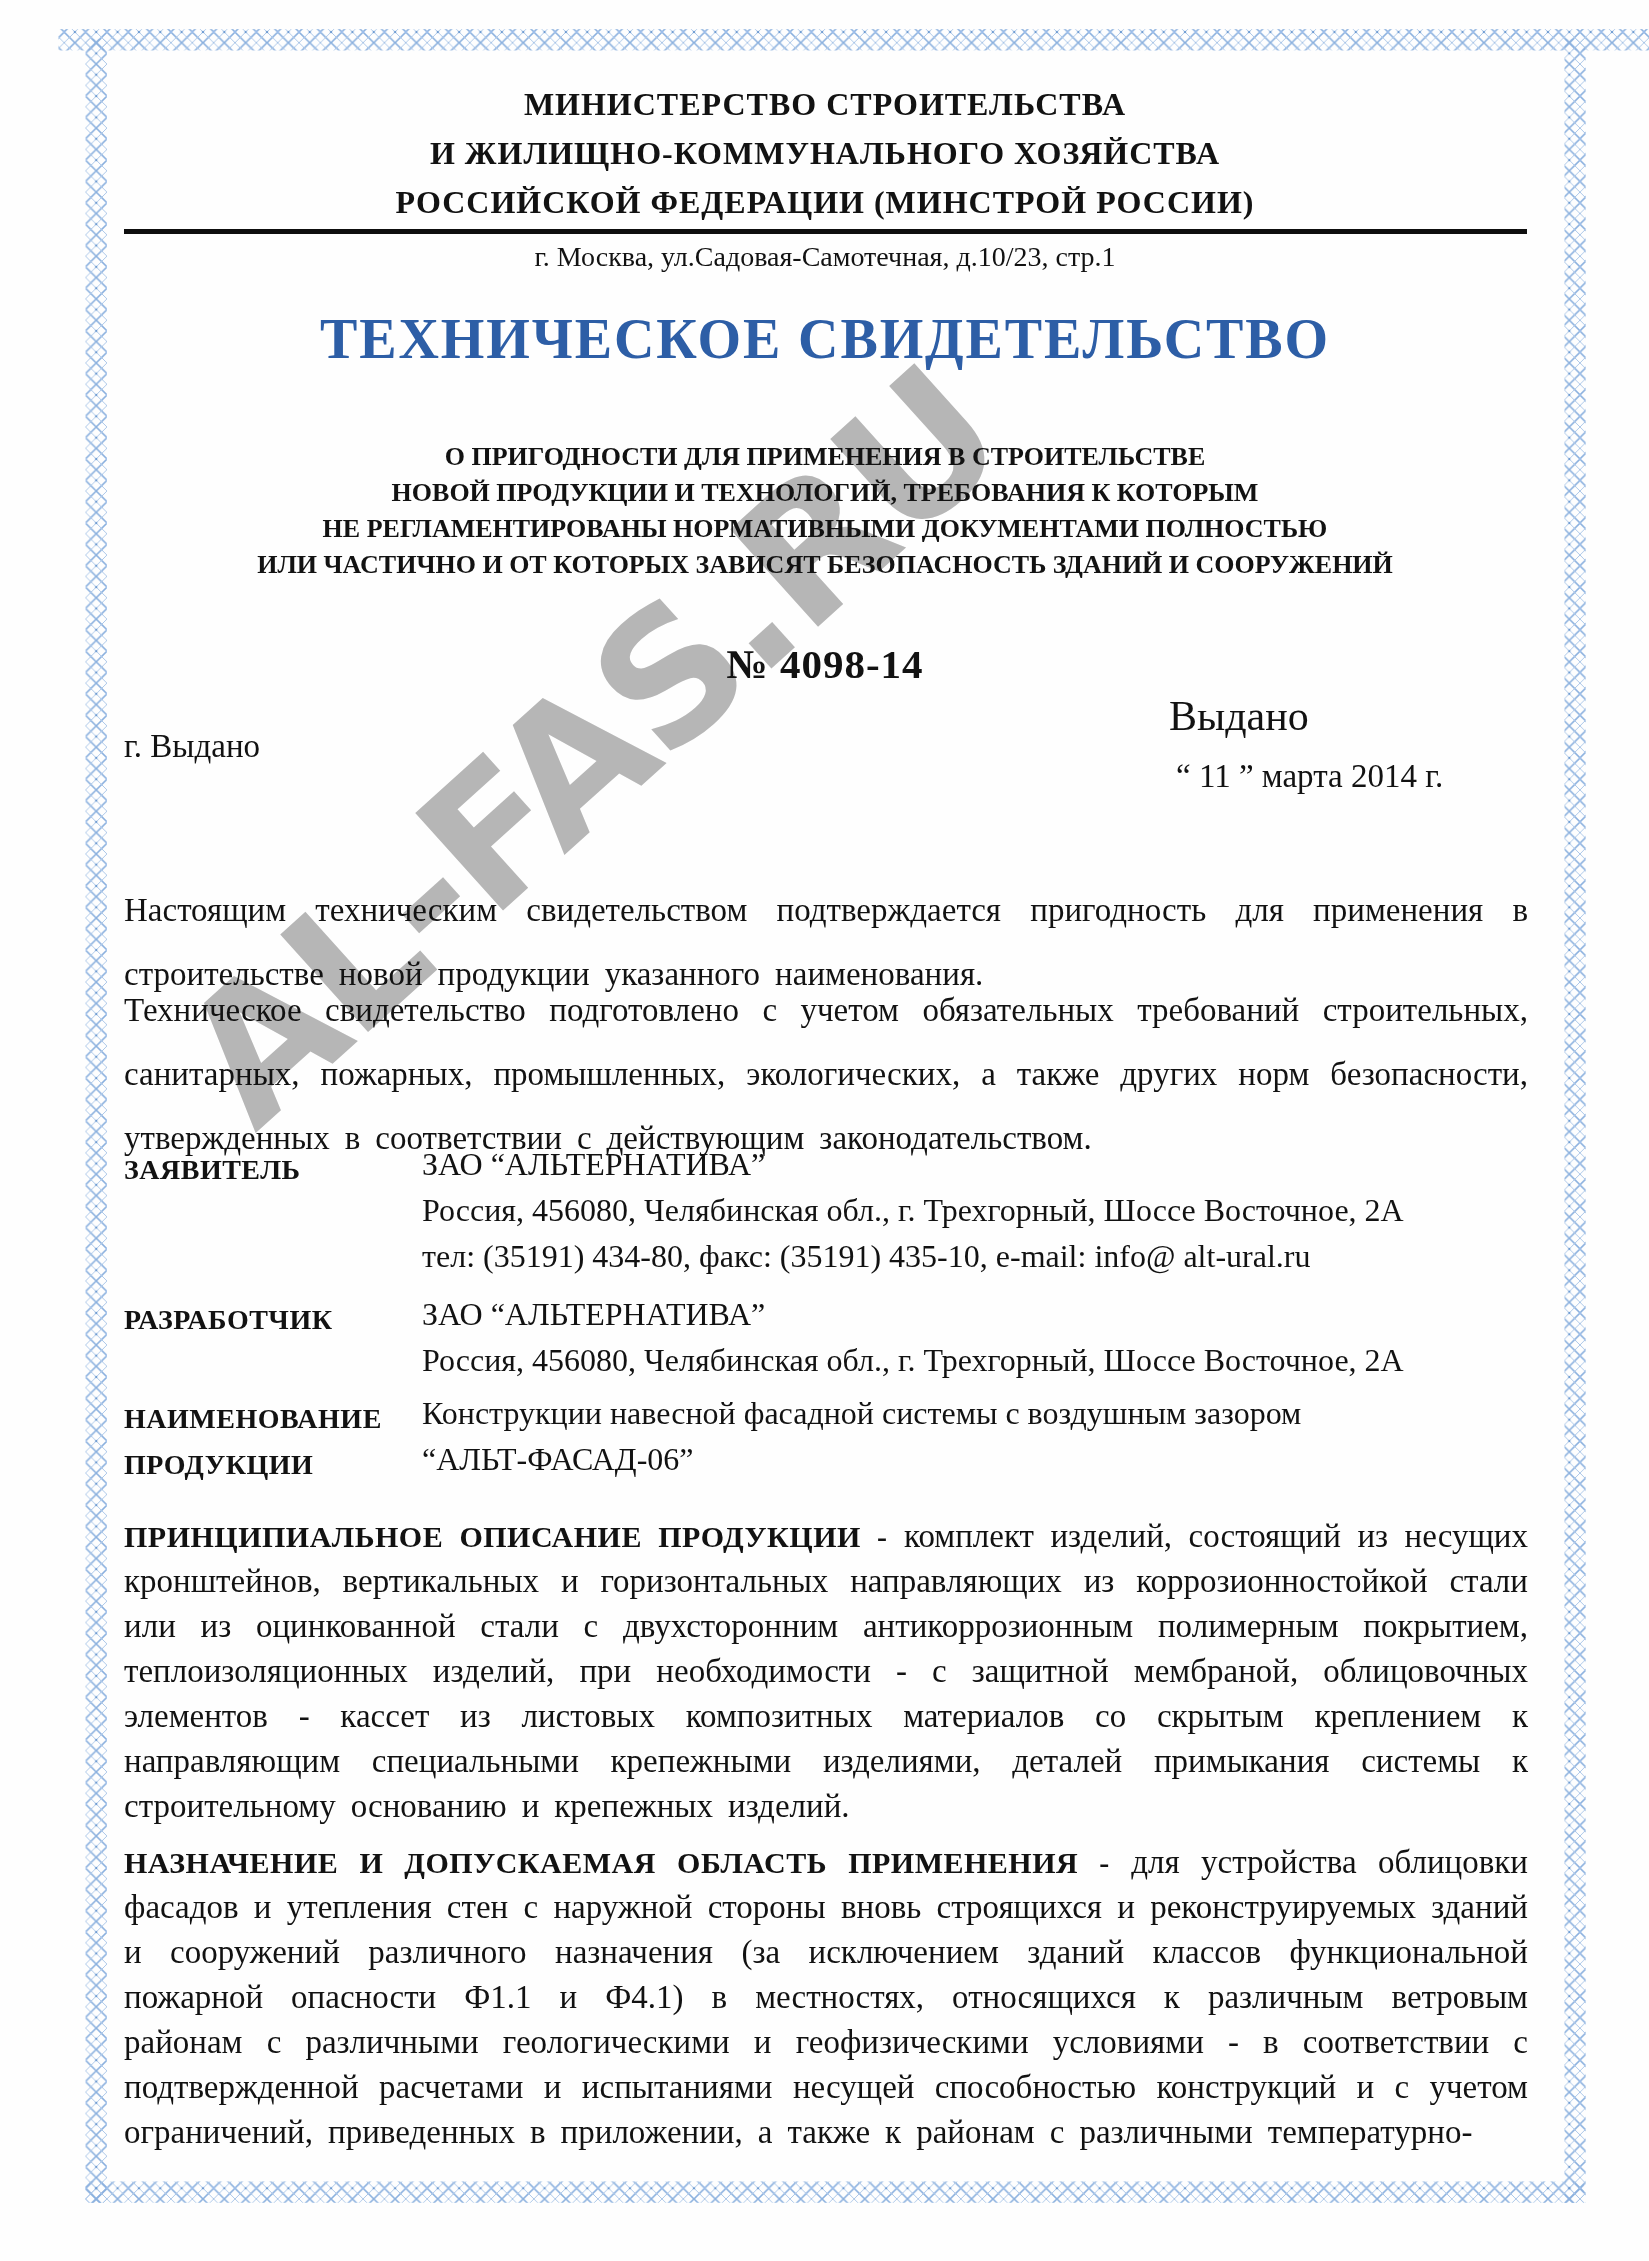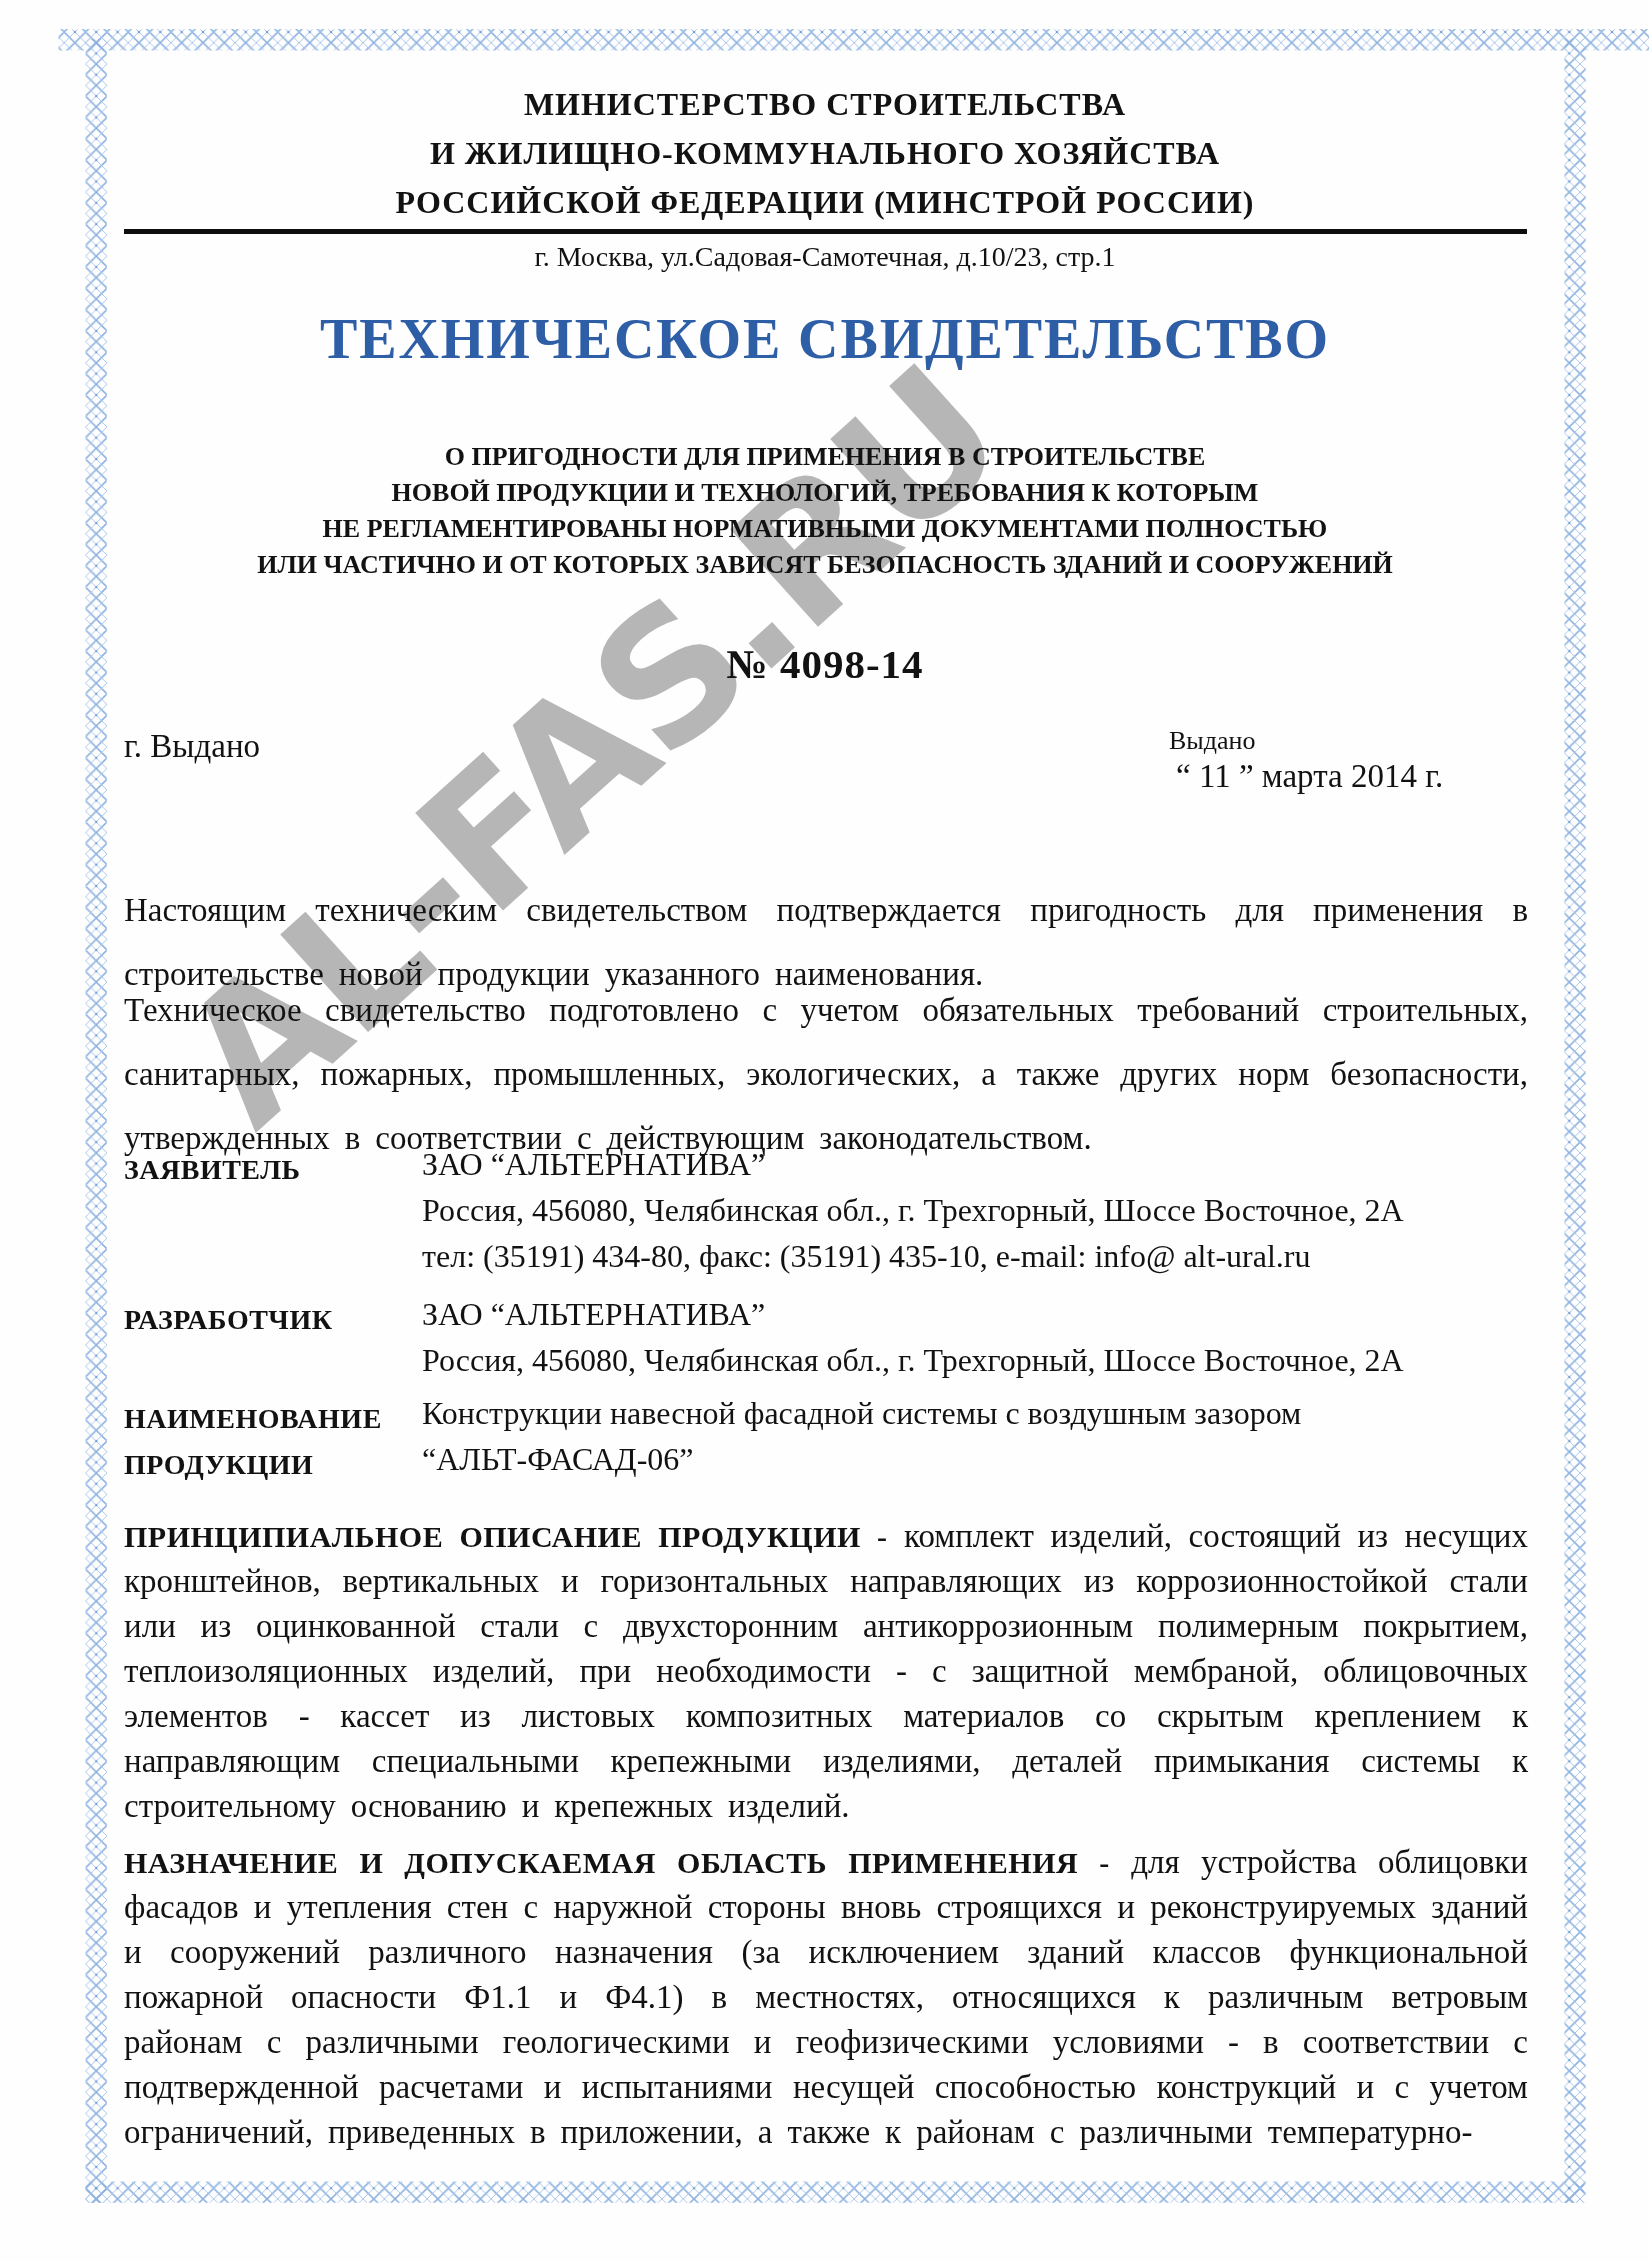--- a/index.html
+++ b/index.html
@@ -24,21 +24,21 @@
   .rule { position:absolute; top:229px; left:124px; width:1403px; height:4.9px; background:#0e0e0e; }
   .address { position:absolute; top:241px; left:0; width:1650px; text-align:center;
     font-size:28px; }
   .main-title { position:absolute; top:307px; left:0; width:1650px; text-align:center;
     font-weight:bold; font-size:56px; letter-spacing:1.9px; color:#2d5ea6; }
   .subtitle { position:absolute; top:439px; left:0; width:1650px; text-align:center;
     font-weight:bold; font-size:26px; line-height:36px; }
   .cert-number { position:absolute; top:640px; left:0; width:1650px; text-align:center;
     font-weight:bold; font-size:41px; letter-spacing:1px; }
   .city { position:absolute; top:728px; left:124px; font-size:33px; }
-  .issued-label { position:absolute; top:726px; left:1169px; font-size:26px; }
+  .issued-label { position:absolute; top:692px; left:1169px; font-size:42px; }
   .issued-date { position:absolute; top:758px; left:1176px; font-size:33px; }
 
   .para { position:absolute; left:124px; width:1404px; font-size:33px; line-height:64px;
     text-align:justify; word-spacing:6.8px; }
   .p1 { top:878px; }
   .p2 { top:978px; }
   .para-desc { top:1514px; line-height:45px; }
   .para-app  { top:1840px; line-height:45px; }
   .lead { font-weight:bold; font-size:30px; letter-spacing:0.5px;margin-top:48px; }
 

